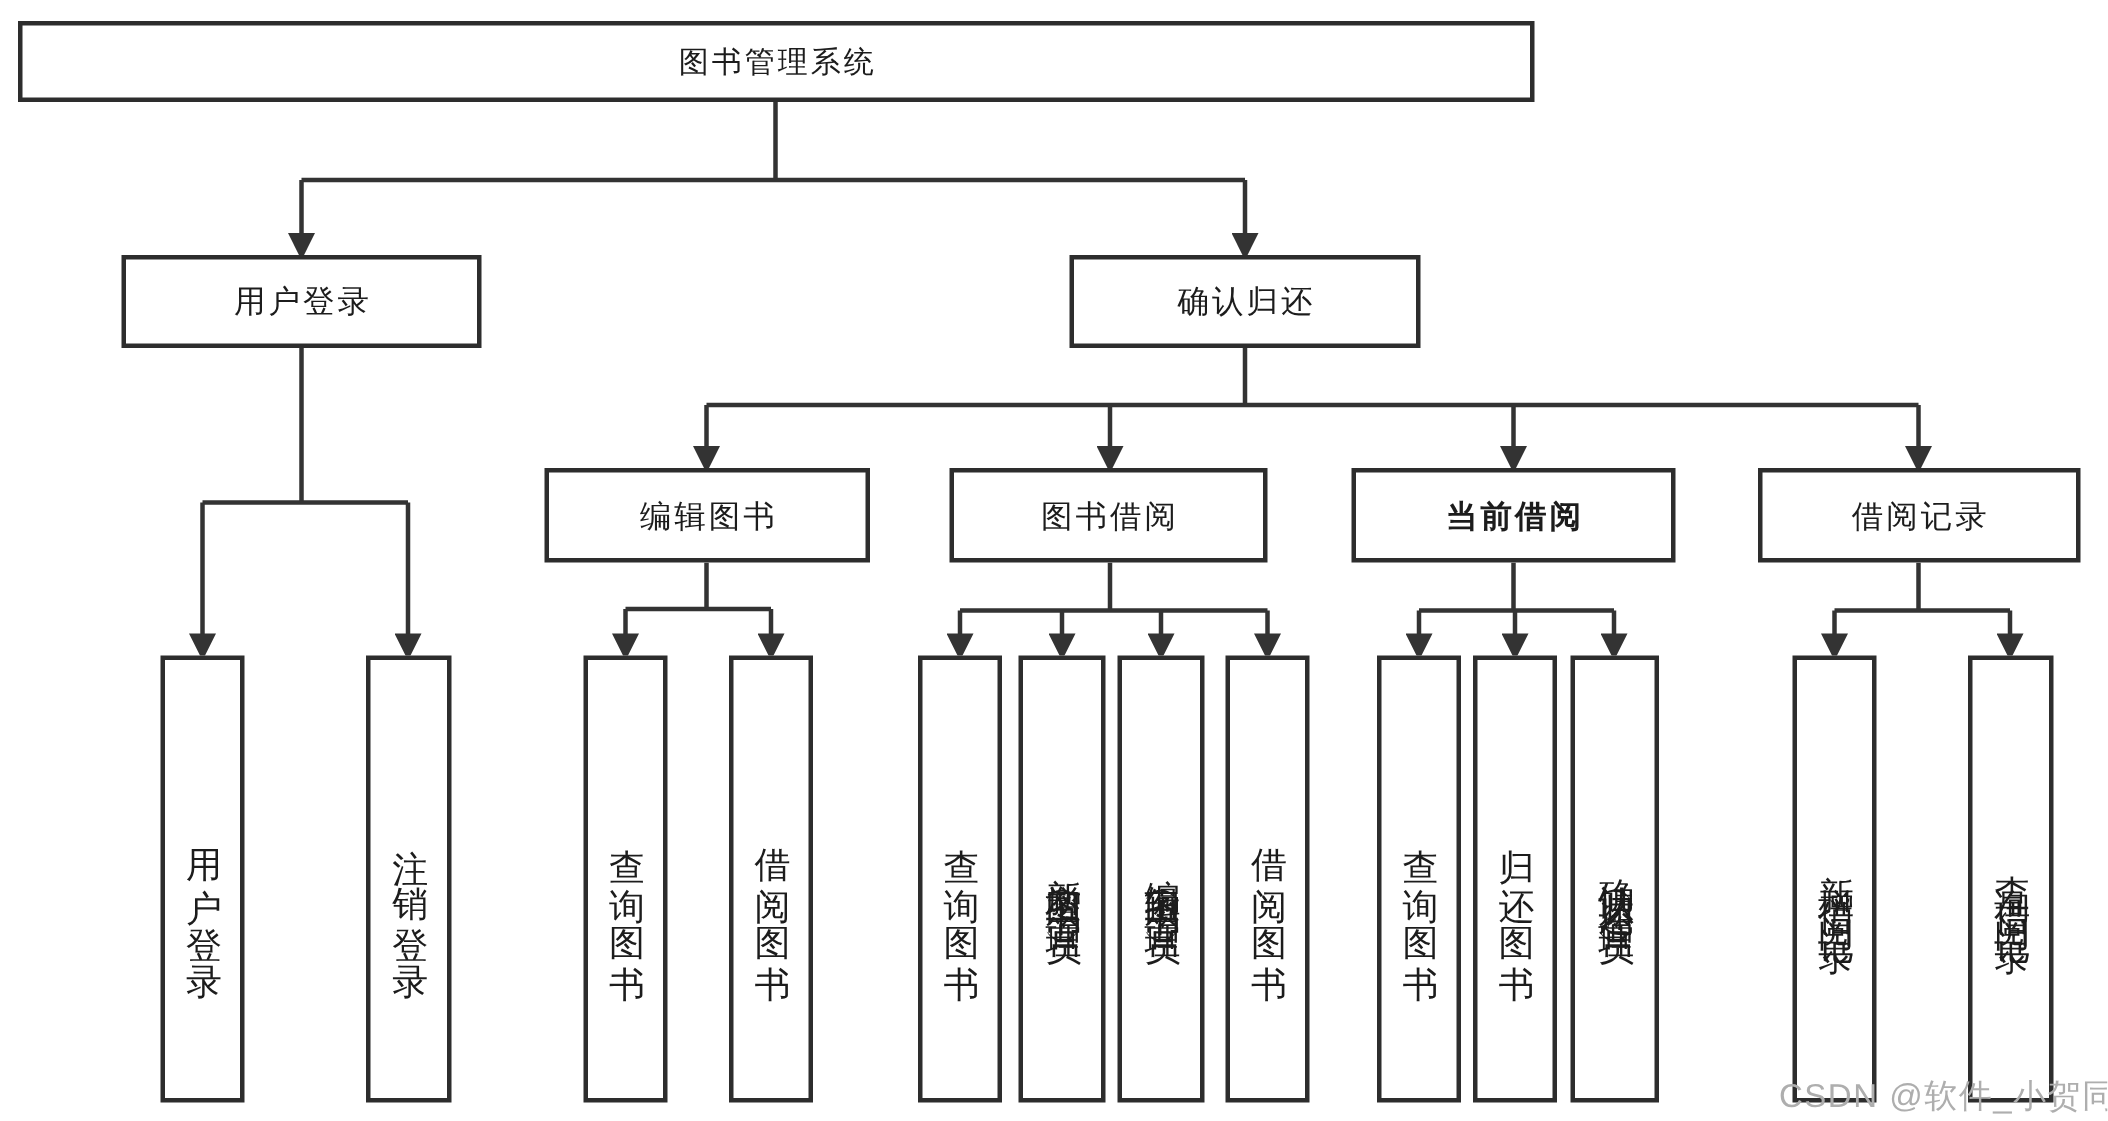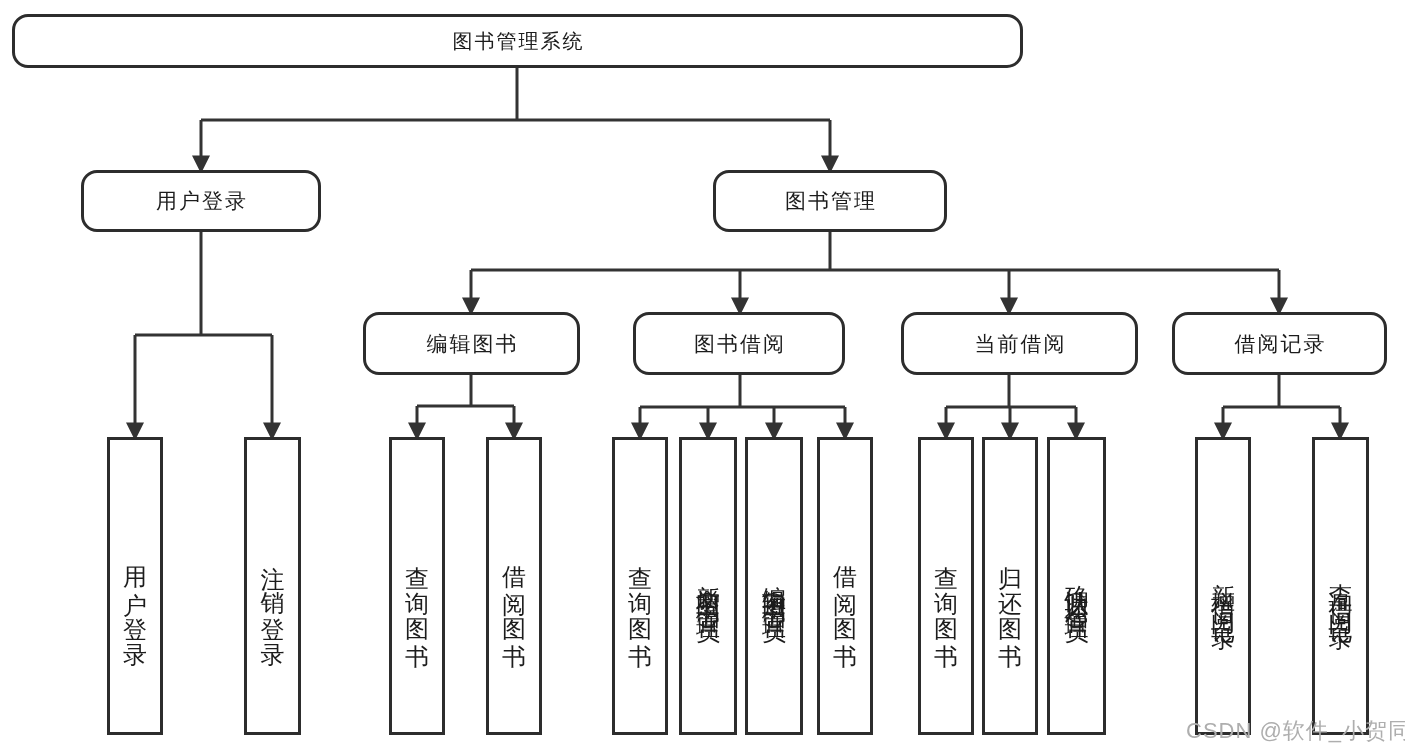--- a/index.html
+++ b/index.html
@@ -5,21 +5,21 @@
   html,body{margin:0;padding:0;background:#ffffff;}
   .canvas{
     position:relative;width:1405px;height:747px;background:#ffffff;
     font-family:"Liberation Sans", sans-serif;overflow:hidden;
   }
   svg.connectors{position:absolute;left:0;top:0;width:1405px;height:747px;}
   .box{
     position:absolute;box-sizing:border-box;border:3px solid #2d2d2d;background:#ffffff;
     display:flex;align-items:center;justify-content:center;color:#1c1c1c;
   }
-  .hbox{font-size:21px;letter-spacing:2px;padding-left:2px;border-radius:16px;}
+  .hbox{font-size:21px;letter-spacing:2px;padding-left:2px;}
   .root{font-size:20px;}
   .vbox{writing-mode:vertical-rl;text-orientation:mixed;font-size:24px;}
   .ls-short{letter-spacing:26px;padding-top:26px;}
   .ls-med{letter-spacing:9px;padding-top:9px;}
   .ls-long{letter-spacing:5px;padding-top:5px;}
   .watermark{
     position:absolute;left:1186px;top:716px;color:#aeaeae;font-size:22px;
     letter-spacing:1px;white-space:nowrap;
   }
 </style>
@@ -67,30 +67,30 @@
   </svg>
 
   <div class="box hbox root" style="left:12px;top:14px;width:1011px;height:54px;">
     <span>图书管理系统</span>
   </div>
 
   <div class="box hbox" style="left:81px;top:170px;width:240px;height:62px;">
     <span>用户登录</span>
   </div>
   <div class="box hbox" style="left:713px;top:170px;width:234px;height:62px;">
-    <span>图书管理</span>
+    <span>确认归还</span>
   </div>
 
   <div class="box hbox" style="left:363px;top:312px;width:217px;height:63px;">
     <span>编辑图书</span>
   </div>
   <div class="box hbox" style="left:633px;top:312px;width:212px;height:63px;text-align:center;">
     <span>图书借阅</span>
   </div>
-  <div class="box hbox" style="left:901px;top:312px;width:237px;height:63px;">
+  <div class="box hbox" style="left:901px;top:312px;width:216px;height:63px;font-weight:bold;">
     <span>当前借阅</span>
   </div>
   <div class="box hbox" style="left:1172px;top:312px;width:215px;height:63px;">
     <span>借阅记录</span>
   </div>
 
   <div class="box vbox ls-short" style="left:107px;top:437px;width:56px;height:298px;">
     <span>用户登录</span>
   </div>
   <div class="box vbox ls-short" style="left:244px;top:437px;width:57px;height:298px;">

